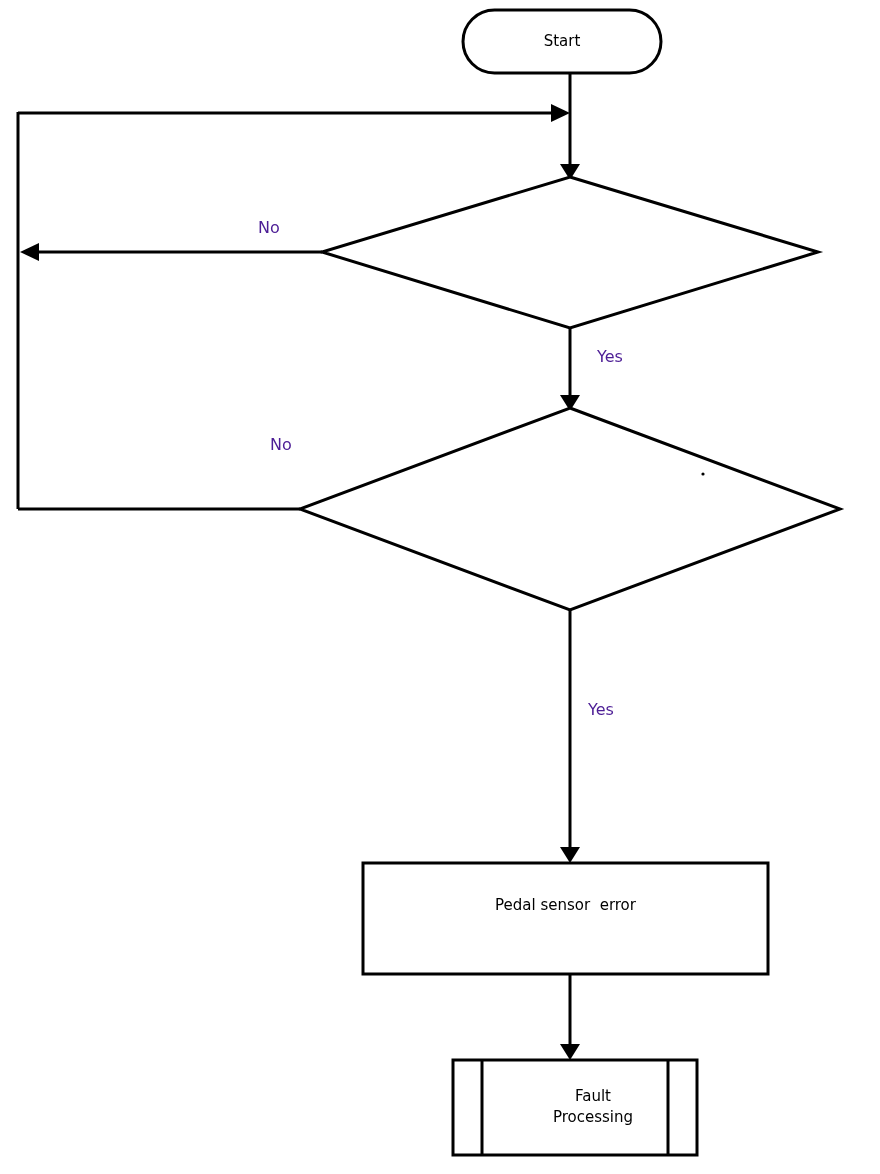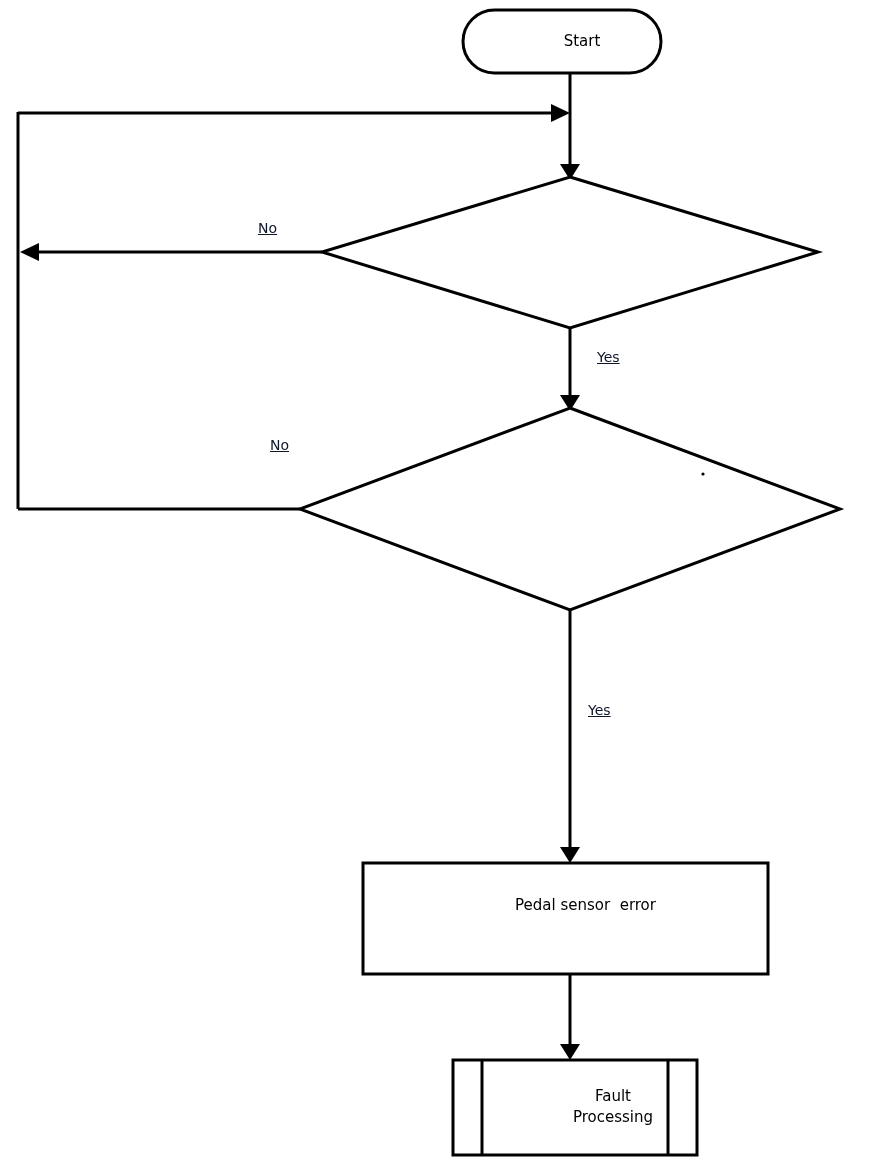--- a/index.html
+++ b/index.html
@@ -25,29 +25,27 @@
     height: 1174px;
   }
   .shape-text {
     position: absolute;
     text-align: center;
     color: #000000;
     font-size: 15px;
     line-height: 21px;
     white-space: pre;
     pointer-events: none;
-    margin-left: 20px;
   }
   .edge-label {
     position: absolute;
-    color: #0f172a;
-    font-size: 14px;
+    color: #4c1d95;
+    font-size: 16px;
     line-height: 20px;
     white-space: pre;
-    text-decoration: underline;
   }
   .multiline {
     white-space: pre-line;
   }
 </style>
 </head>
 <body>
 
 <div id="canvas">
 

